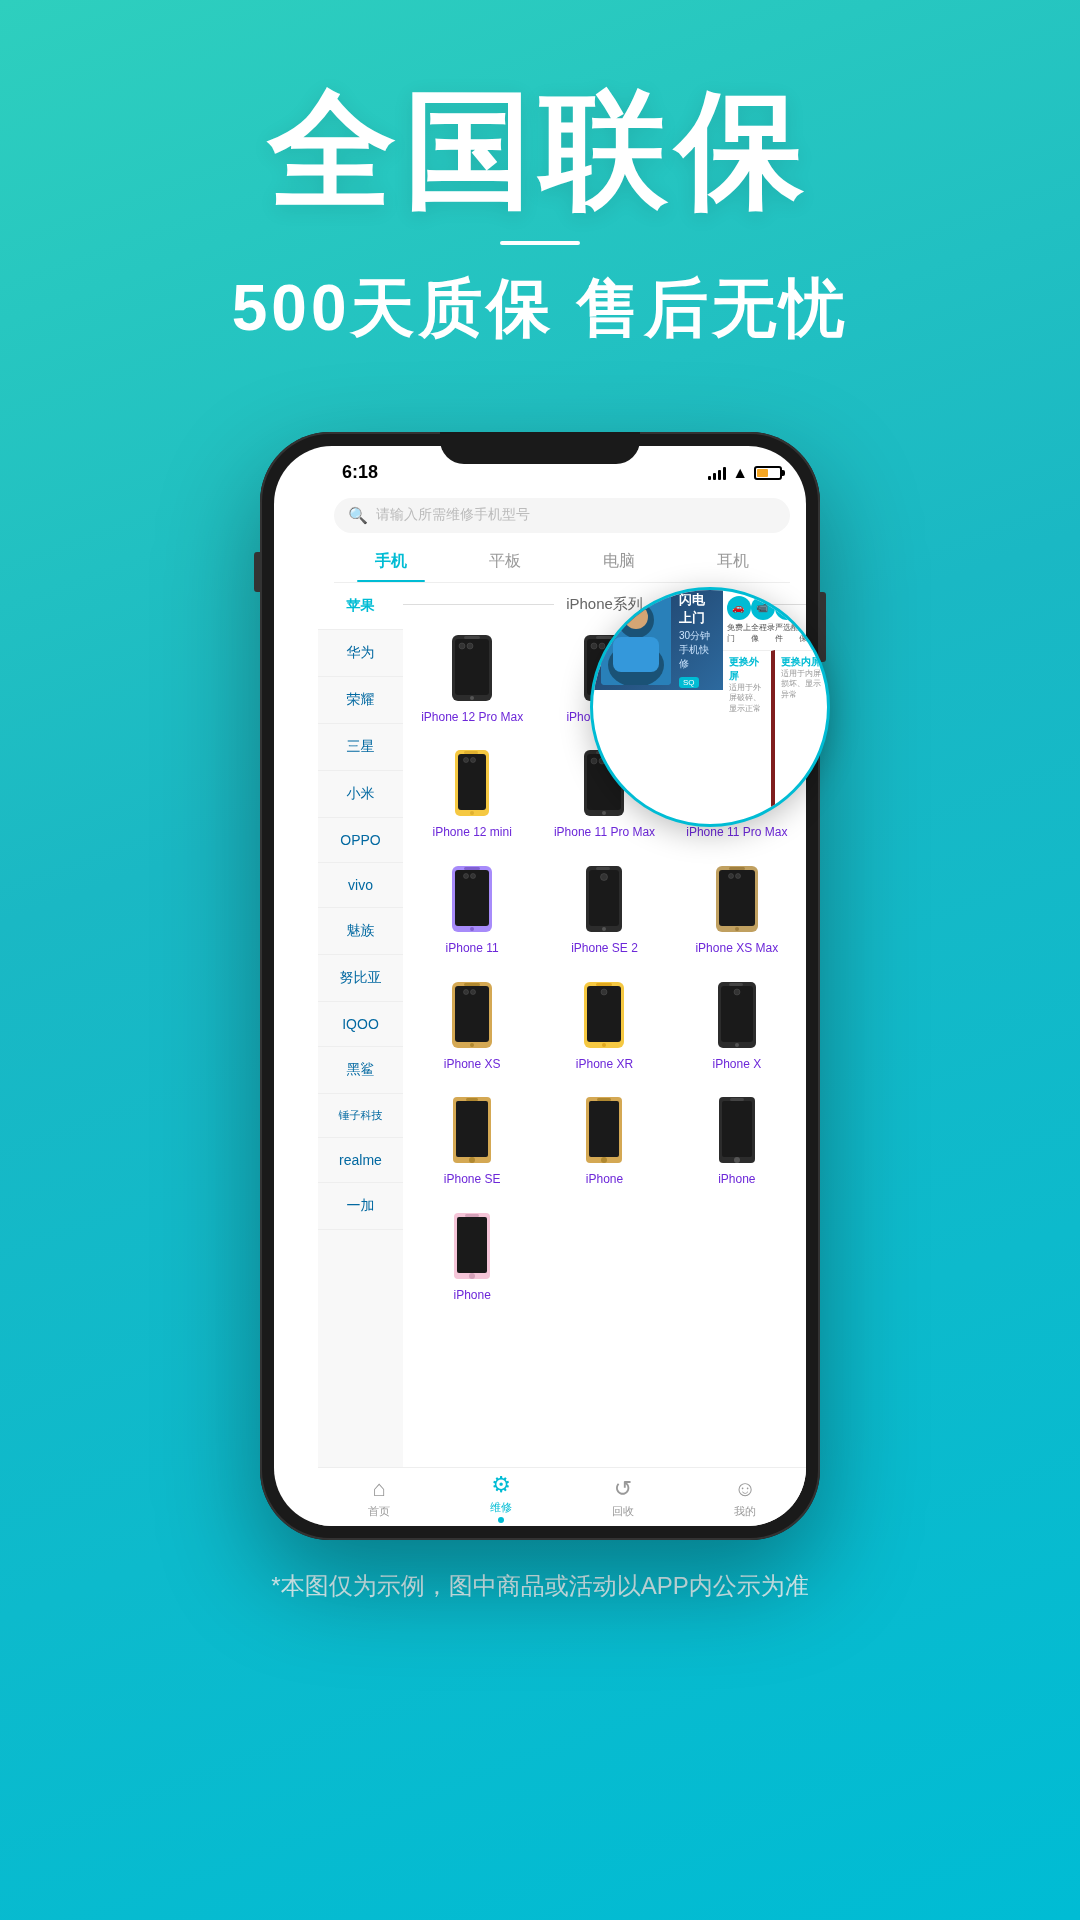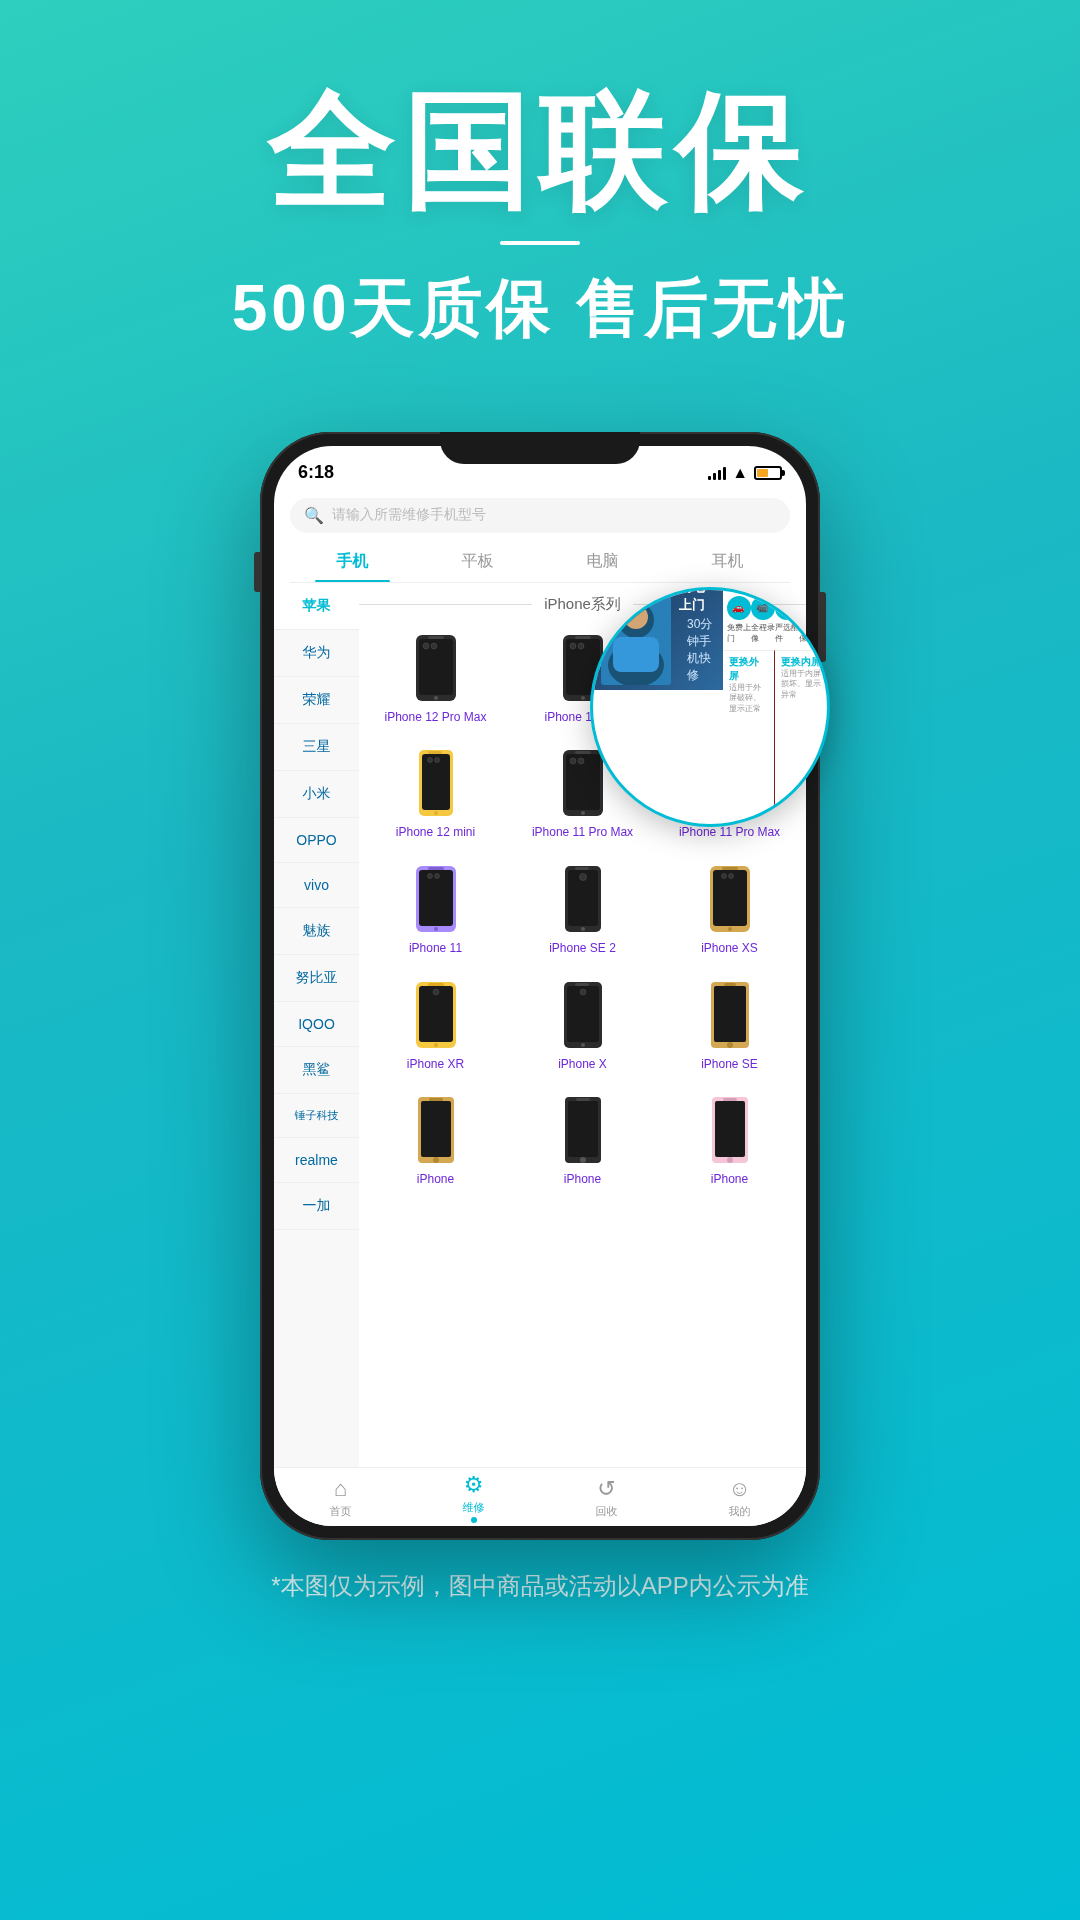--- a/index.html
+++ b/index.html
@@ -57,20 +57,21 @@
       box-shadow: 0 40px 100px rgba(0,0,0,0.35), inset 0 0 0 2px #333;
       position: relative;
     }
 
     .phone-inner {
       background: white;
       border-radius: 58px;
       overflow: hidden;
       position: relative;
       height: 1080px;
+      padding-left: 44px;
     }
 
     
     .notch {
       position: absolute;
       top: 0;
       left: 50%;
       transform: translateX(-50%);
       width: 200px;
       height: 32px;
@@ -336,24 +337,23 @@
     }
     .banner-text-block {
       flex: 1;
     }
     .banner-flash {
       font-size: 13px;
       font-weight: 800;
       color: white;
     }
     .banner-sub-text {
-      font-size: 12px;
+      font-size: 10px;
       color: #cce5ff;
       margin-top: 2px;
-      margin-left: 8px;
     }
     .banner-badge {
       background: #00bcd4;
       color: white;
       font-size: 8px;
       padding: 1px 4px;
       border-radius: 3px;
       margin-top: 1px;
       display: inline-block;
     }
@@ -378,21 +378,21 @@
     }
     .pic-icon-label { font-size: 8px; color: #555; }
     .popup-two-col {
       display: grid; grid-template-columns: 1fr 1fr;
       flex: 1;
     }
     .popup-col {
       padding: 4px 6px;
       border-top: 1px solid #eee;
     }
-    .popup-col:first-child { border-right: 1px solid #7f1d1d; }
+    .popup-col:first-child { border-right: 4px solid #7f1d1d; }
     .popup-col-title { font-size: 10px; color: #00bcd4; font-weight: 700; }
     .popup-col-desc { font-size: 8px; color: #999; line-height: 1.3; }
   </style>
 </head>
 <body>
 
 <div class="hero">
   <div class="hero-title">全国联保</div>
   <div class="hero-divider"></div>
   <div class="hero-subtitle">500天质保 售后无忧</div>
@@ -560,20 +560,33 @@
                   <rect x="8" y="1" width="36" height="66" rx="5" ry="5" fill="#2c2c2c"></rect>
                   <rect x="11" y="5" width="30" height="56" rx="3" fill="#1a1a1a"></rect>
                   <circle cx="26" cy="64" r="2" fill="#555"></circle>
                   <rect x="18" y="2" width="14" height="3" rx="1.5" fill="#444"></rect>
                   <circle cx="26" cy="12" r="3.5" fill="#333" stroke="#555" stroke-width="0.5"></circle>
                 </svg>
               </div>
               <div class="product-name">iPhone SE 2</div>
             </div>
 
+            <div class="product-item">
+              <div class="product-img">
+                <svg class="phone-svg" viewBox="0 0 52 68" xmlns="http://www.w3.org/2000/svg">
+                  <rect x="5" y="1" width="42" height="66" rx="6" ry="6" fill="#c0a060"></rect>
+                  <rect x="8" y="5" width="36" height="56" rx="3" fill="#1a1a1a"></rect>
+                  <circle cx="26" cy="64" r="2" fill="#a08040"></circle>
+                  <rect x="18" y="2" width="16" height="3" rx="1.5" fill="#a08040"></rect>
+                  <circle cx="20" cy="11" r="2.5" fill="#333" stroke="#555" stroke-width="0.5"></circle>
+                  <circle cx="27" cy="11" r="2.5" fill="#333" stroke="#555" stroke-width="0.5"></circle>
+                </svg>
+              </div>
+              <div class="product-name">iPhone XS Max</div>
+            </div>
             <div class="product-item">
               <div class="product-img">
                 <svg class="phone-svg" viewBox="0 0 52 68" xmlns="http://www.w3.org/2000/svg">
                   <rect x="6" y="1" width="40" height="66" rx="6" ry="6" fill="#d4a853"></rect>
                   <rect x="9" y="5" width="34" height="56" rx="3" fill="#1a1a1a"></rect>
                   <circle cx="26" cy="64" r="2" fill="#b08830"></circle>
                   <rect x="18" y="2" width="16" height="3" rx="1.5" fill="#b08830"></rect>
                   <circle cx="20" cy="11" r="2.5" fill="#333" stroke="#555" stroke-width="0.5"></circle>
                   <circle cx="27" cy="11" r="2.5" fill="#333" stroke="#555" stroke-width="0.5"></circle>
                 </svg>

